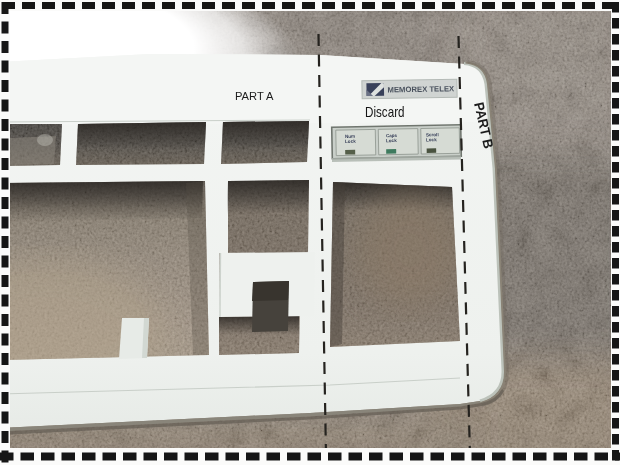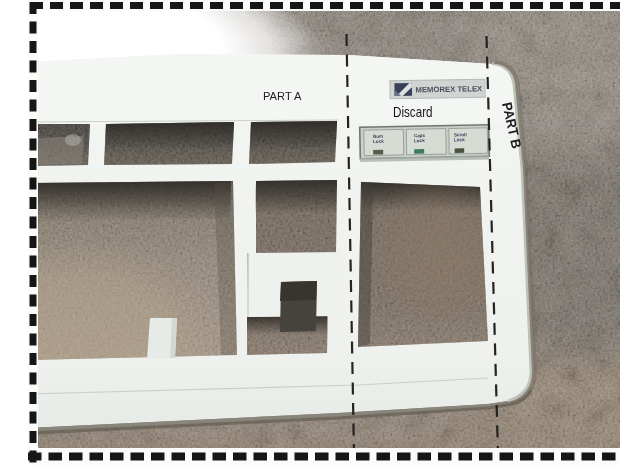--- a/index.html
+++ b/index.html
@@ -1,16 +1,16 @@
 <!DOCTYPE html>
 <html><head>
 <meta charset="utf-8">
 <style>
   html,body{margin:0;padding:0;width:620px;height:465px;overflow:hidden;background:#fff;}
-  #scene{position:relative;width:564px;height:465px;font-family:"Liberation Sans",sans-serif;padding-left:28px;}
+  #scene{position:relative;width:564px;height:465px;font-family:"Liberation Sans",sans-serif;}
   svg{display:block;}
 </style>
 </head>
 <body>
 <div id="scene">
 <svg width="620" height="465" viewBox="0 0 620 465" xmlns="http://www.w3.org/2000/svg">
 <defs>
   <filter id="grain" x="-2%" y="-2%" width="104%" height="104%">
     <feTurbulence type="fractalNoise" baseFrequency="0.4" numOctaves="2" seed="5"></feTurbulence>
     <feColorMatrix type="matrix" values="0.7 0.7 0.7 0 -0.55  0.7 0.7 0.7 0 -0.55  0.7 0.7 0.7 0 -0.55  0 0 0 0 0.24"></feColorMatrix>

